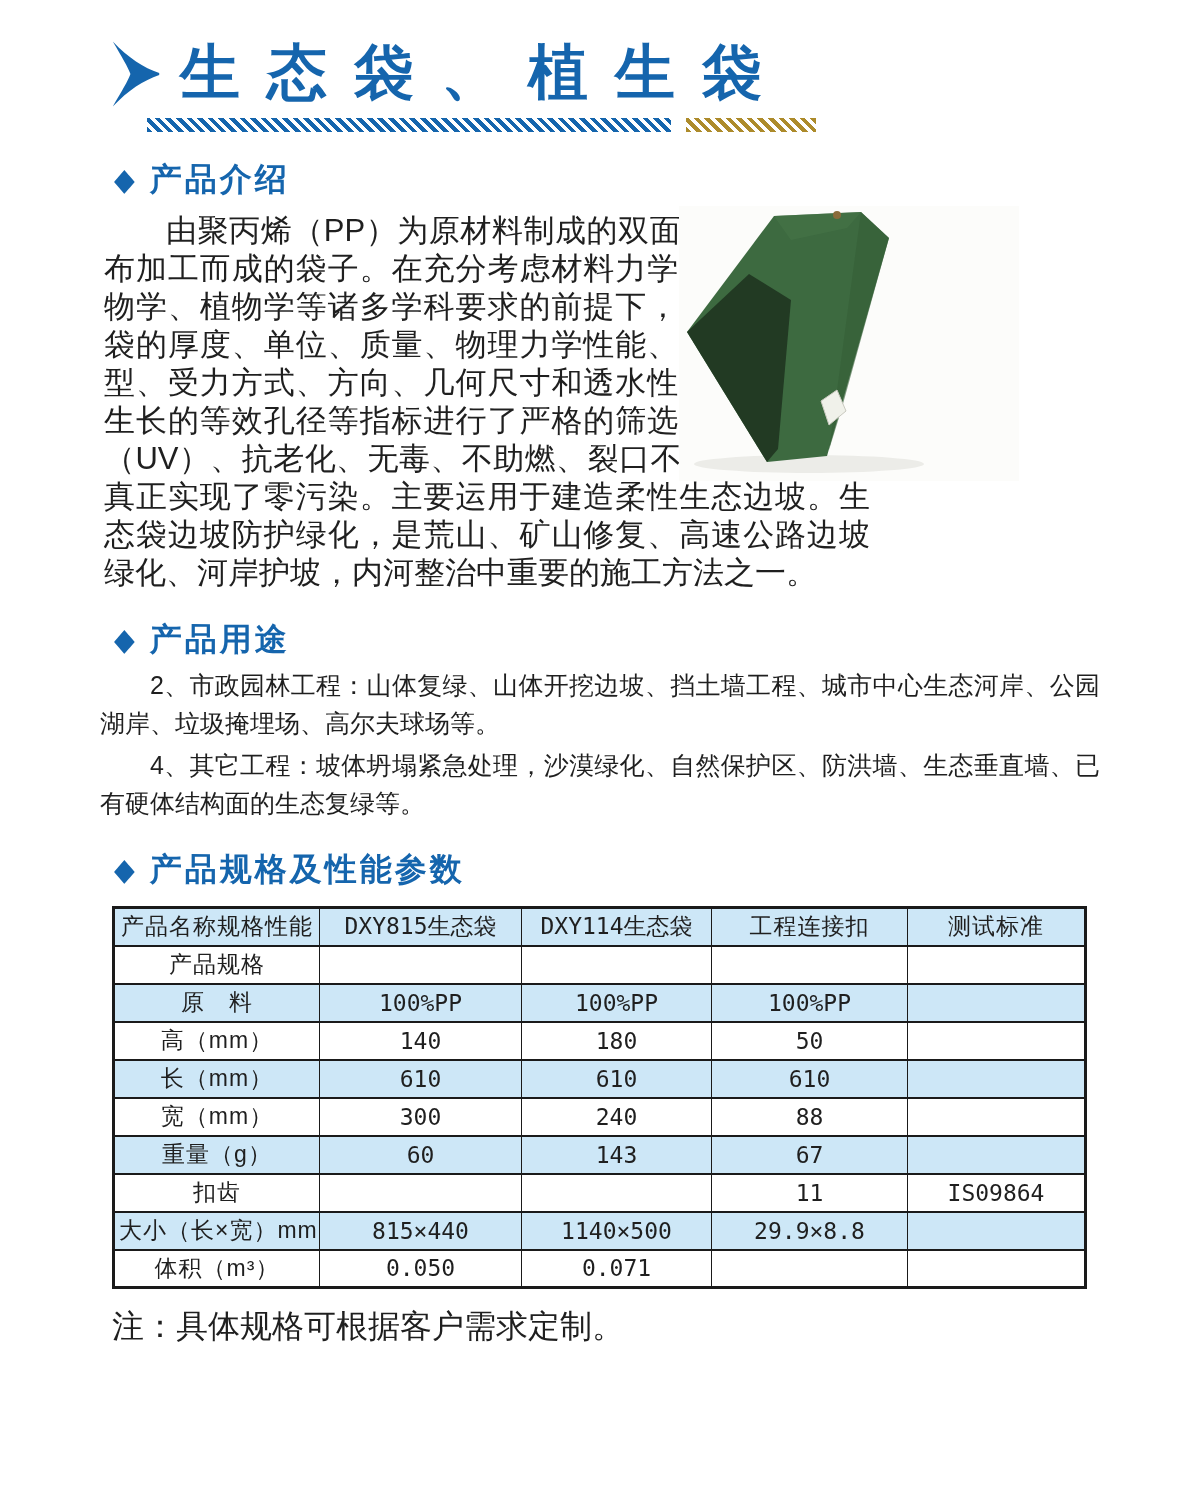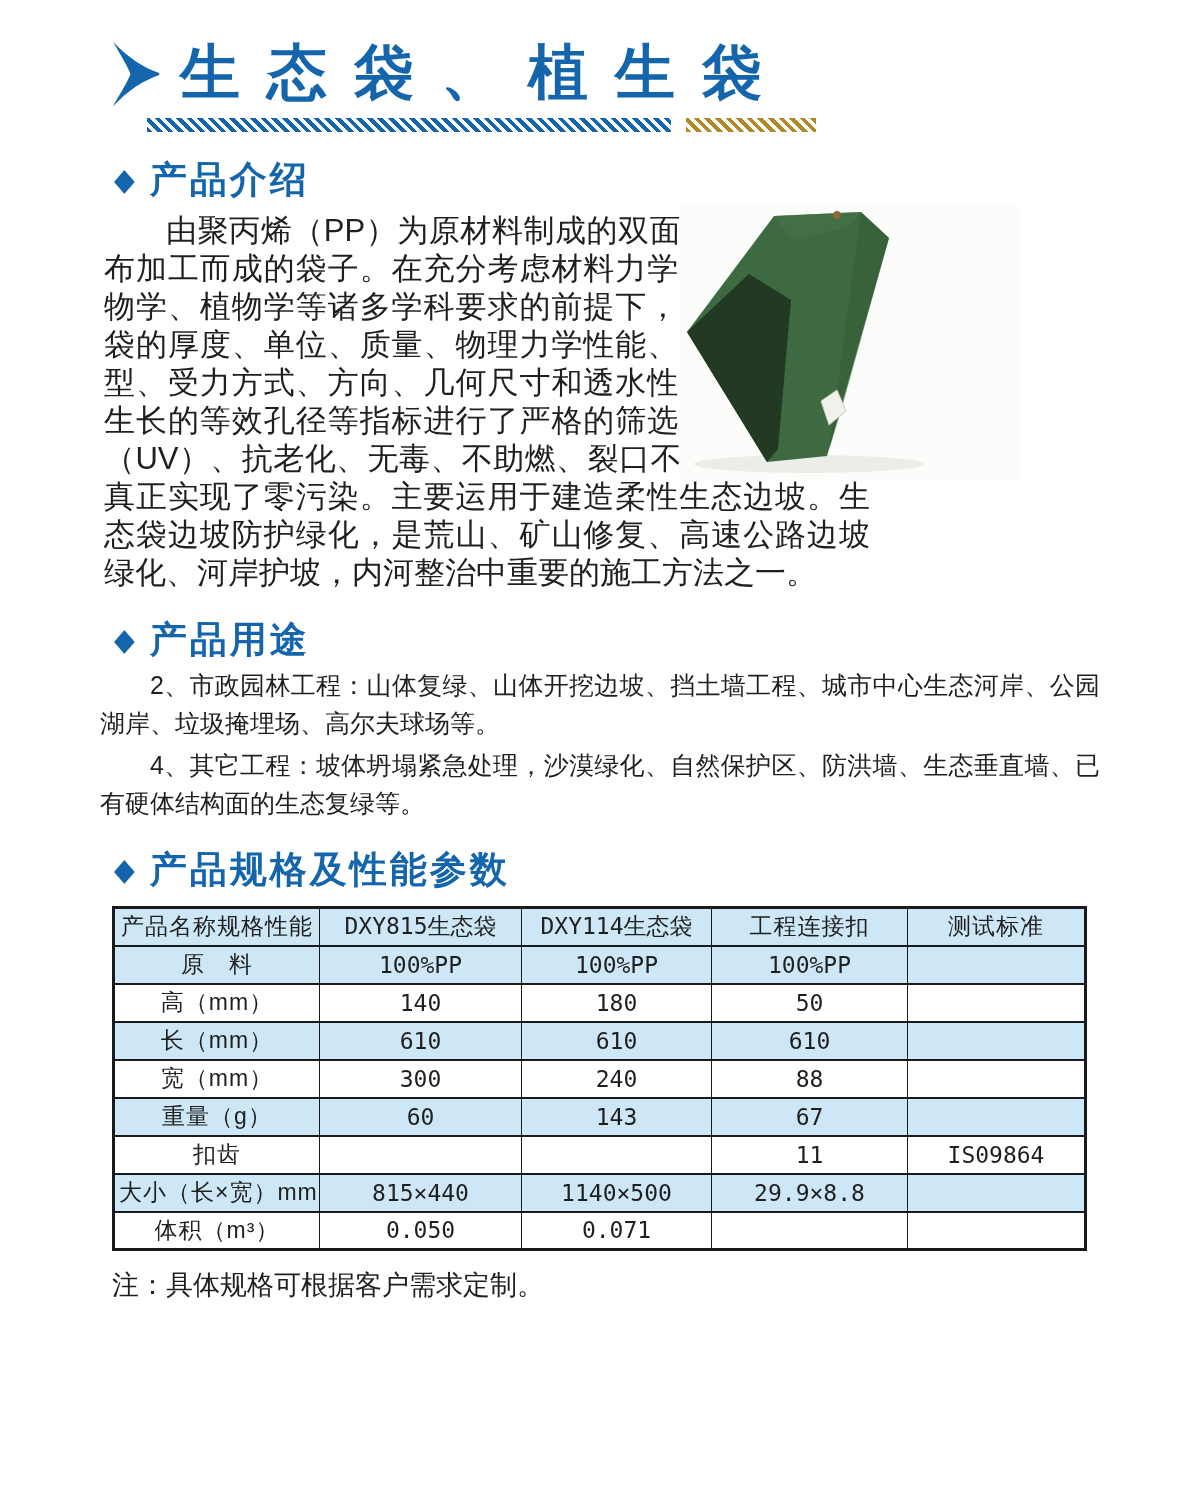--- a/index.html
+++ b/index.html
@@ -26,21 +26,21 @@
     letter-spacing:0.45em;line-height:1.12;white-space:nowrap;
   }
   .stripe{display:flex;gap:15px;margin:8px 0 0 47px;height:14px;}
   .hatch{display:inline-block;height:14px;}
   .hatch-blue{width:524px;background:repeating-linear-gradient(45deg,var(--blue) 0 4px,transparent 4px 7.5px);}
   .hatch-gold{width:130px;background:repeating-linear-gradient(45deg,var(--gold) 0 4px,transparent 4px 7.5px);}
 
   
   .sec-head{display:flex;align-items:center;gap:15px;margin:26px 0 0 14px;height:44px;}
   .diamond{color:var(--blue);font-size:27px;line-height:1;transform:scaleY(1.15);}
-  .sec-title{color:var(--blue);font-size:37px;font-weight:bold;letter-spacing:3px;white-space:nowrap;}
+  .sec-title{color:var(--blue);font-size:32px;font-weight:bold;letter-spacing:3px;white-space:nowrap;}
 
   
   .intro{position:relative;margin-top:10px;min-height:310px;}
   .intro-text{
     width:766px;font-size:31px;line-height:38px;text-align:justify;
     text-indent:2em;font-weight:500;margin:4px;
   }
   .product-photo{position:absolute;top:-6px;right:-95px;width:340px;height:275px;}
 
   
@@ -56,21 +56,21 @@
     margin:14px 0 0 12px;border:3px solid var(--line);
   }
   table.specs td{
     border:1.5px solid var(--line);border-top-width:2.5px;border-bottom-width:2.5px;
     height:38px;padding:0 4px;text-align:center;vertical-align:middle;
     font-size:23px;overflow:hidden;white-space:nowrap;
   }
   table.specs tr.alt td{background:var(--tblue);}
   td.lab{font-size:24px;letter-spacing:1px;}
   td.val{font-family:"DejaVu Sans Mono","Liberation Mono",monospace;font-size:23px;}
-  .spec-note{margin:16px 0 0 12px;font-size:27px;font-weight:500;}
+  .spec-note{margin:16px 0 0 12px;font-size:32px;font-weight:500;}
 </style>
 </head>
 <body>
 
 <div class="page">
 
   <header>
     <div class="title-row">
       <svg class="title-arrow" viewBox="0 0 56 74" aria-hidden="true">
         <path d="M3,2 C20,20 36,30 53,36 L53,38 C36,44 20,54 3,72 C13,55 19,45 22,37 C19,29 13,19 3,2 Z" fill="#1565ad"></path>
@@ -127,20 +127,27 @@
           <col style="width:178px">
       </colgroup>
       <tbody>
         <tr class="alt">
           <td class="lab">产品名称规格性能</td>
           <td class="val">DXY815生态袋</td>
           <td class="val">DXY114生态袋</td>
           <td class="lab">工程连接扣</td>
           <td class="lab">测试标准</td>
         </tr>
+        <tr>
+          <td class="lab">产品规格</td>
+          <td class="val"></td>
+          <td class="val"></td>
+          <td class="val"></td>
+          <td class="val"></td>
+        </tr>
         <tr class="alt">
           <td class="lab">原　料</td>
           <td class="val">100%PP</td>
           <td class="val">100%PP</td>
           <td class="val">100%PP</td>
           <td class="val"></td>
         </tr>
         <tr>
           <td class="lab">高（mm）</td>
           <td class="val">140</td>

